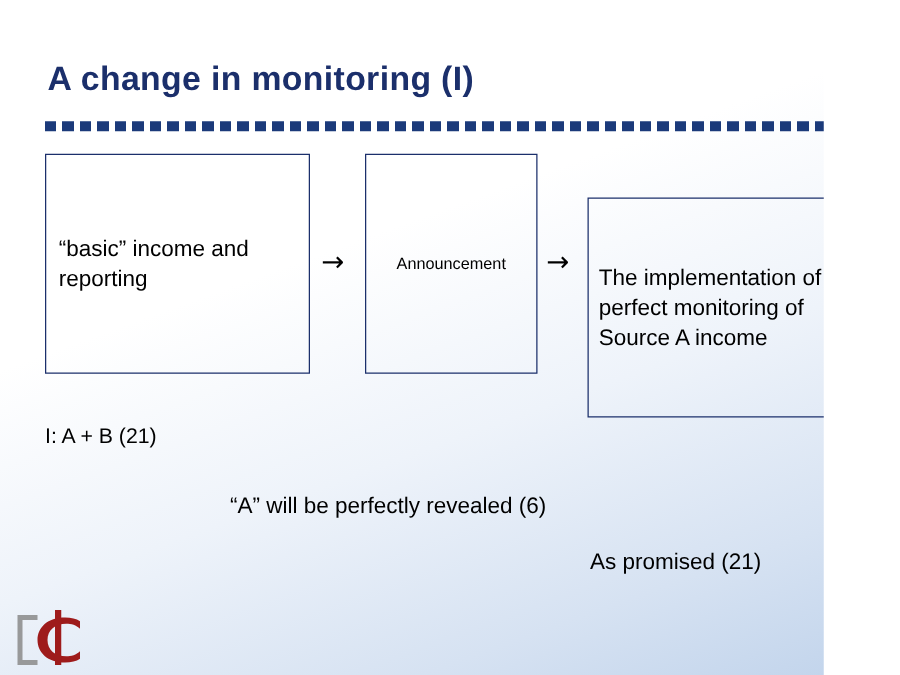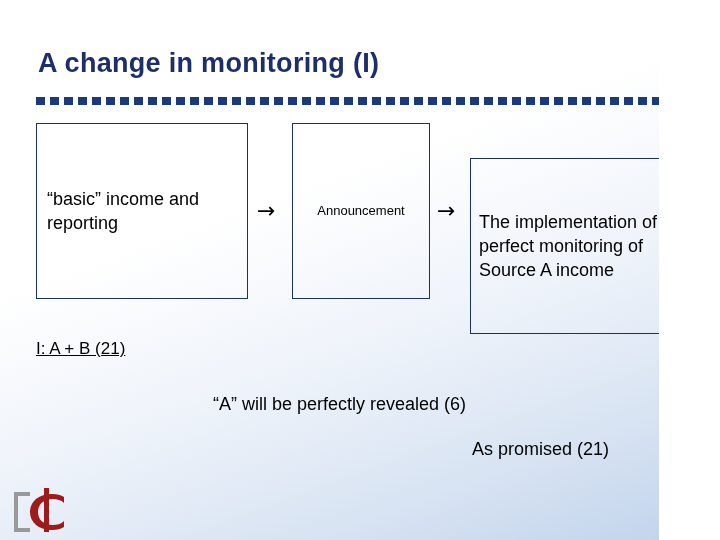--- a/index.html
+++ b/index.html
@@ -87,29 +87,27 @@
     font-family: "DejaVu Sans", sans-serif;
   }
   .arrow-1 { left: 257px; top: 200px; }
   .arrow-2 { left: 437px; top: 200px; }
   .line-a {
     position: absolute;
     left: 36px;
     top: 339px;
     font-size: 17px;
     color: #000000;
-    text-decoration: underline;
   }
   .line-b {
     position: absolute;
     left: 184px;
     top: 394px;
     font-size: 18px;
     color: #000000;
-    margin-left: 29px;
   }
   .line-c {
     position: absolute;
     left: 472px;
     top: 439px;
     font-size: 18px;
     color: #000000;
   }
   .logo {
     position: absolute;

